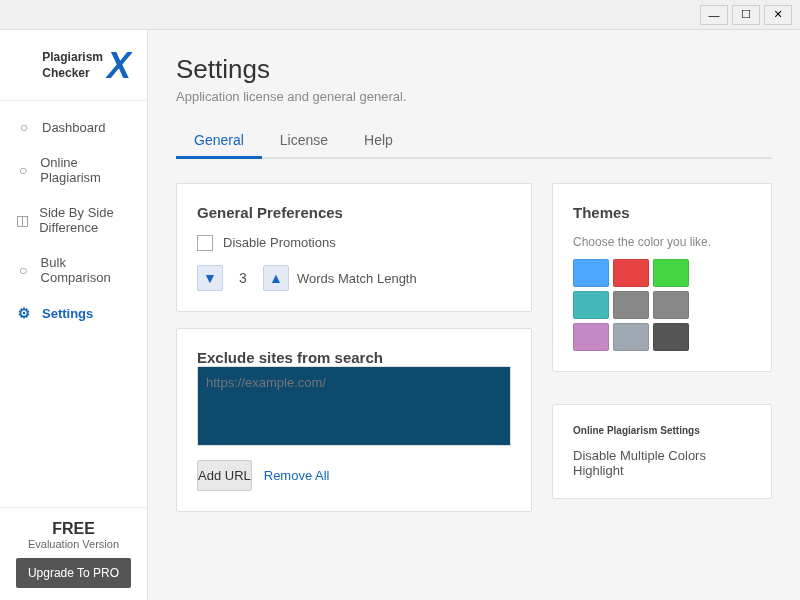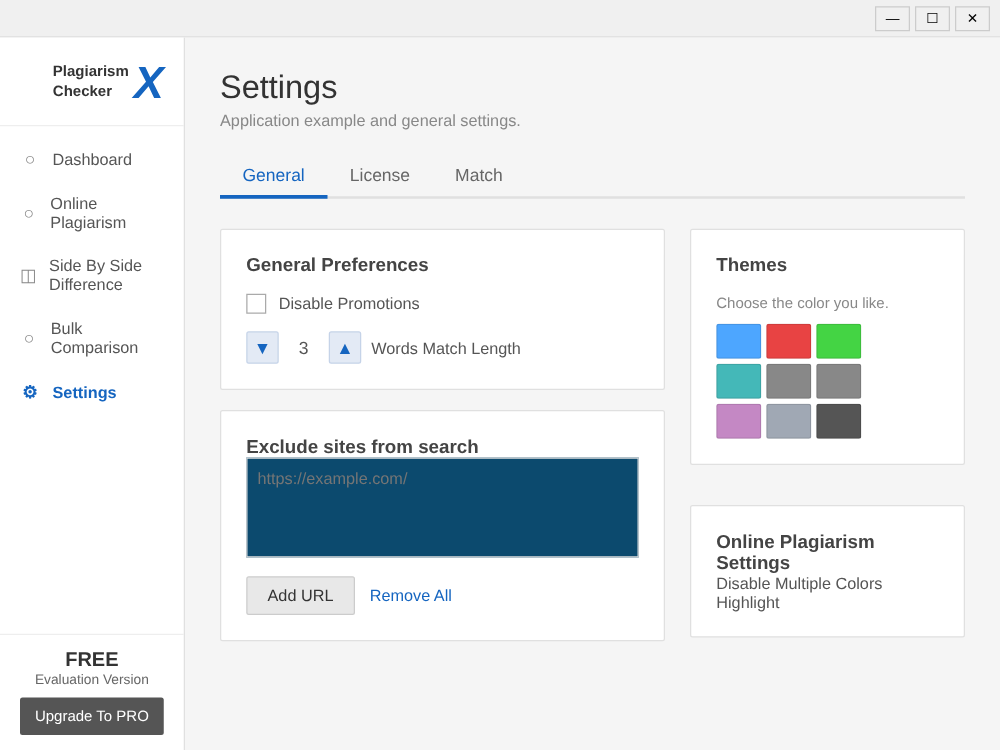--- a/index.html
+++ b/index.html
@@ -248,21 +248,21 @@
     }
     .url-actions {
       display: flex;
       gap: 12px;
       margin-top: 10px;
       align-items: center;
     }
     .add-url-btn {
       background: #e8e8e8;
       border: 1px solid #ccc;
-      padding: 7px 16px;
+      padding: 7px 0;
       font-size: 13px;
       cursor: pointer;
       border-radius: 2px;
       color: #333;
     }
     .remove-all-link {
       font-size: 13px;
       color: #1565c0;
       cursor: pointer;
       text-decoration: none;
@@ -288,23 +288,24 @@
     }
 
     
     .online-settings-card {
       background: #fff;
       border: 1px solid #e0e0e0;
       border-radius: 2px;
       padding: 20px;
     }
     .online-title {
-      font-size: 15px;
+      font-size: 10px;
       font-weight: 600;
       color: #444;
+      margin-bottom: 12px;
     }
     .online-option {
       font-size: 13px;
       color: #555;
     }
 
     
     .right-column {
       display: flex;
       flex-direction: column;
@@ -358,26 +359,26 @@
 
     <div class="sidebar-footer">
       <div class="free-text">FREE</div>
       <div class="eval-text">Evaluation Version</div>
       <button class="upgrade-btn">Upgrade To PRO</button>
     </div>
   </aside>
 
   <main class="main-content">
     <h1 class="page-title">Settings</h1>
-    <p class="page-subtitle">Application example and general settings.</p>
+    <p class="page-subtitle">Application license and general general.</p>
 
     <div class="tabs">
       <div class="tab active">General</div>
       <div class="tab">License</div>
-      <div class="tab">Match</div>
+      <div class="tab">Help</div>
     </div>
 
     <div class="content-grid">
 
       <div>
 
         <div class="card">
           <div class="card-title">General Preferences</div>
 
           <div class="pref-row">

